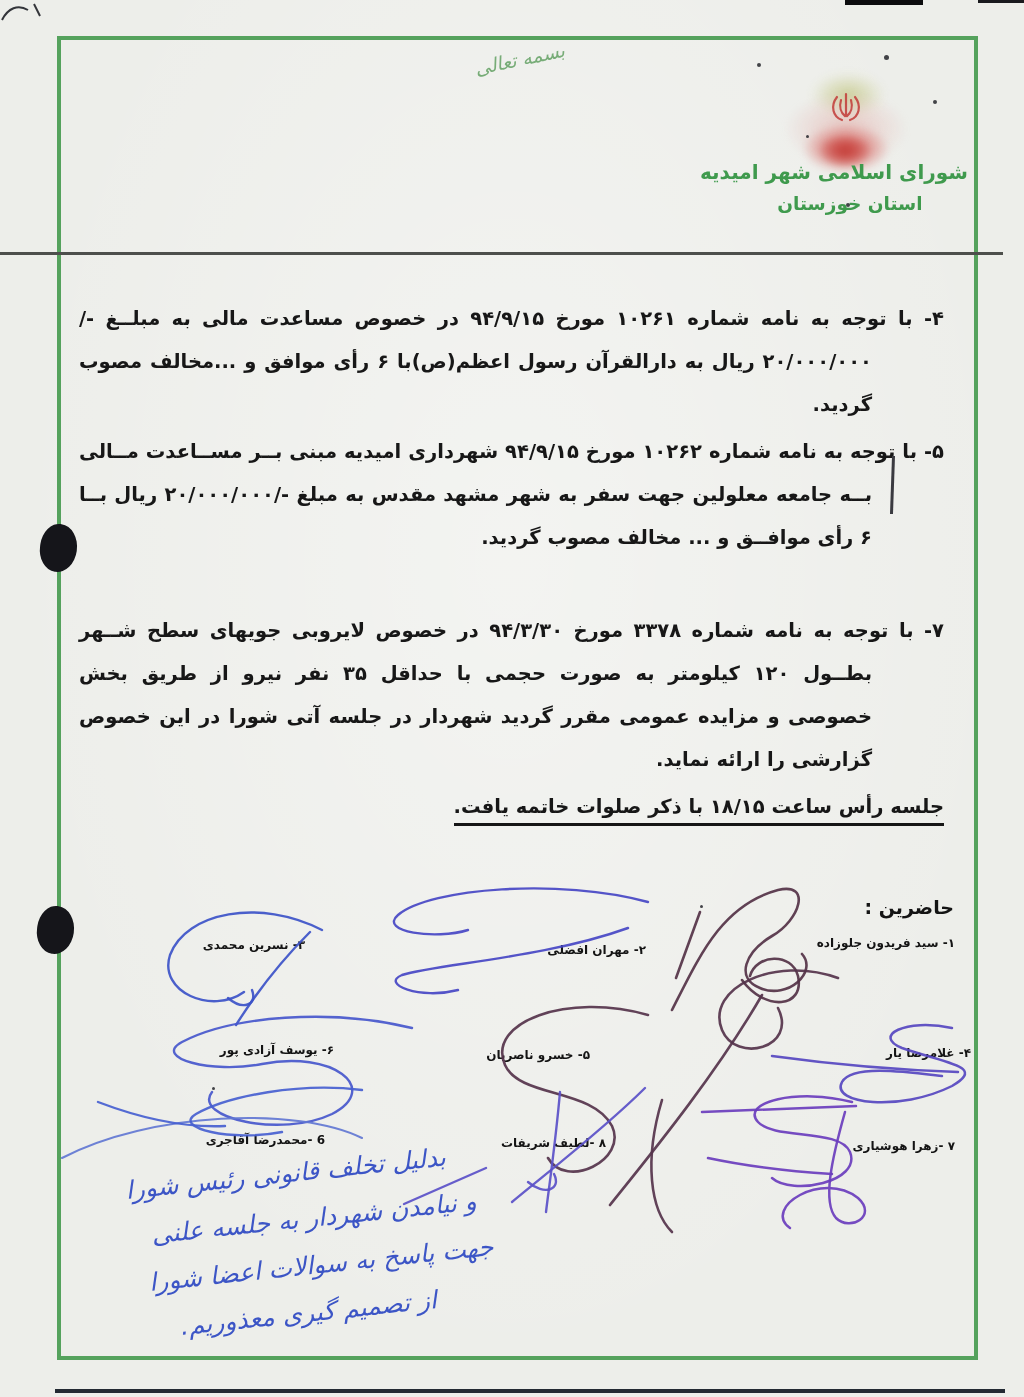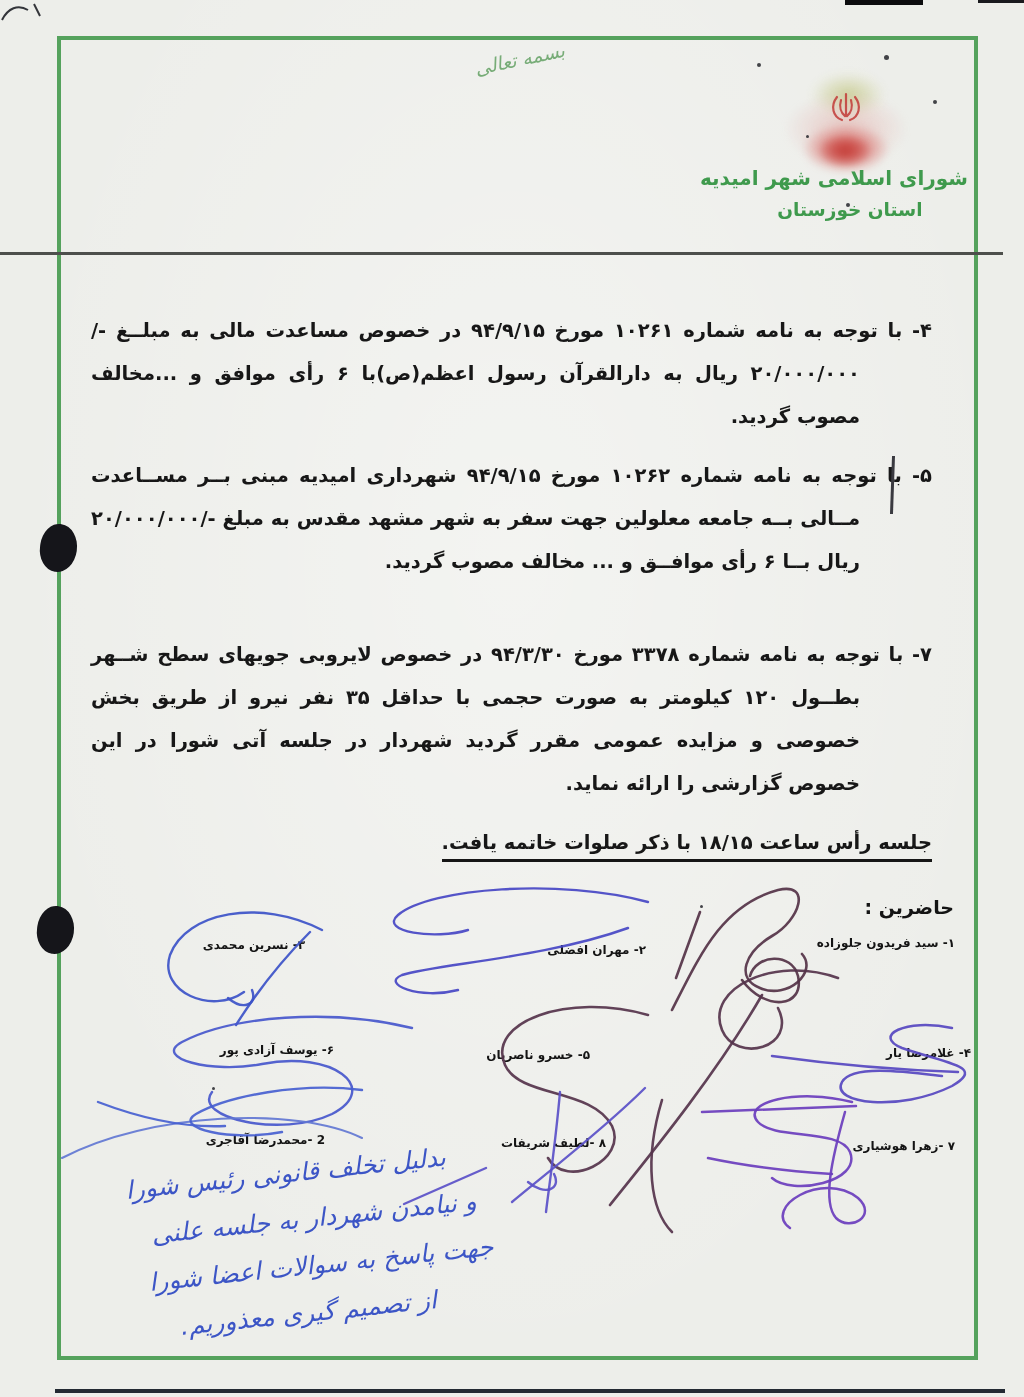--- a/index.html
+++ b/index.html
@@ -30,27 +30,27 @@
   .blob-olive{left:32px;top:20px;width:76px;height:46px;
     background:radial-gradient(closest-side,#c6ca8c,rgba(198,202,140,0));filter:blur(4px);opacity:.85;}
   .blob-pink{left:6px;top:40px;width:124px;height:74px;
     background:radial-gradient(closest-side,rgba(226,170,166,.6),rgba(226,170,166,0));filter:blur(3px);}
   .blob-red{left:24px;top:72px;width:88px;height:50px;
     background:radial-gradient(closest-side,#d4524d,rgba(212,82,77,0));filter:blur(3px);}
   .blob-red2{left:40px;top:82px;width:54px;height:34px;
     background:radial-gradient(closest-side,#c64540,rgba(198,69,64,0));filter:blur(2px);}
   .tulip{position:absolute;left:46px;top:36px;}
   
-  .org{position:absolute;right:56px;top:166px;width:236px;text-align:center;direction:rtl;}
+  .org{position:absolute;right:56px;top:160px;width:236px;text-align:center;direction:rtl;}
   .org-line1{color:#3f9a4d;font-size:20px;font-weight:bold;margin-bottom:9px;white-space:nowrap;}
   .org-line2{color:#3f9a4d;font-size:18.5px;font-weight:bold;}
   
   .bodytext{position:absolute;left:75px;top:293px;width:873px;direction:rtl;
     color:#171717;font-size:19.5px;font-weight:bold;line-height:43px;text-align:justify;}
-  .bodytext p{margin:16px;padding-right:72px;text-indent:-72px;}
+  .bodytext p{margin:4px;padding-right:72px;text-indent:-72px;}
   .bodytext p.gap-after{margin-bottom:50px;}
   .closing{margin:14px 0 0;text-align:right;}
   .closing span{border-bottom:3px solid #161616;padding-bottom:5px;}
   
   .punch{position:absolute;width:37px;height:48px;background:#15151a;
     border-radius:48% 52% 50% 50%;transform:rotate(8deg);}
   .punch-top{left:40px;top:524px;}
   .punch-bottom{left:37px;top:906px;}
   
   .attendees-label{position:absolute;right:70px;top:896px;color:#141414;
@@ -126,21 +126,21 @@
 
   <div class="attendees-label">حاضرین :</div>
   <div class="name n1">۱- سید فریدون جلوزاده</div>
   <div class="name n2">۲- مهران افضلی</div>
   <div class="name n3">۳- نسرین محمدی</div>
   <div class="name n4">۴- غلامرضا یار</div>
   <div class="name n5">۵- خسرو ناصریان</div>
   <div class="name n6">۶- یوسف آزادی پور</div>
   <div class="name n7">۷ -زهرا هوشیاری</div>
   <div class="name n8">۸ -لطیف شریفات</div>
-  <div class="name n9">2 -محمدرضا آقاجری</div>
+  <div class="name n9">6 -محمدرضا آقاجری</div>
 
   <svg class="sigs" width="1024" height="537" viewBox="0 0 1024 537">
     <g stroke="#543247" stroke-width="2.6">
       <path d="M672 150 C700 95 722 45 778 30 C812 22 800 60 772 76 C745 92 735 118 760 128 C788 140 818 112 802 94"></path>
       <path d="M742 120 C765 152 805 148 798 116 C792 92 756 94 750 116"></path>
       <path d="M700 52 L676 118"></path>
     </g>
     <g stroke="#4646c4" stroke-width="2.4">
       <path d="M648 42 C560 18 430 28 398 55 C378 72 436 80 468 70"></path>
       <path d="M628 68 C545 98 436 104 402 115 C380 124 420 140 458 130"></path>

